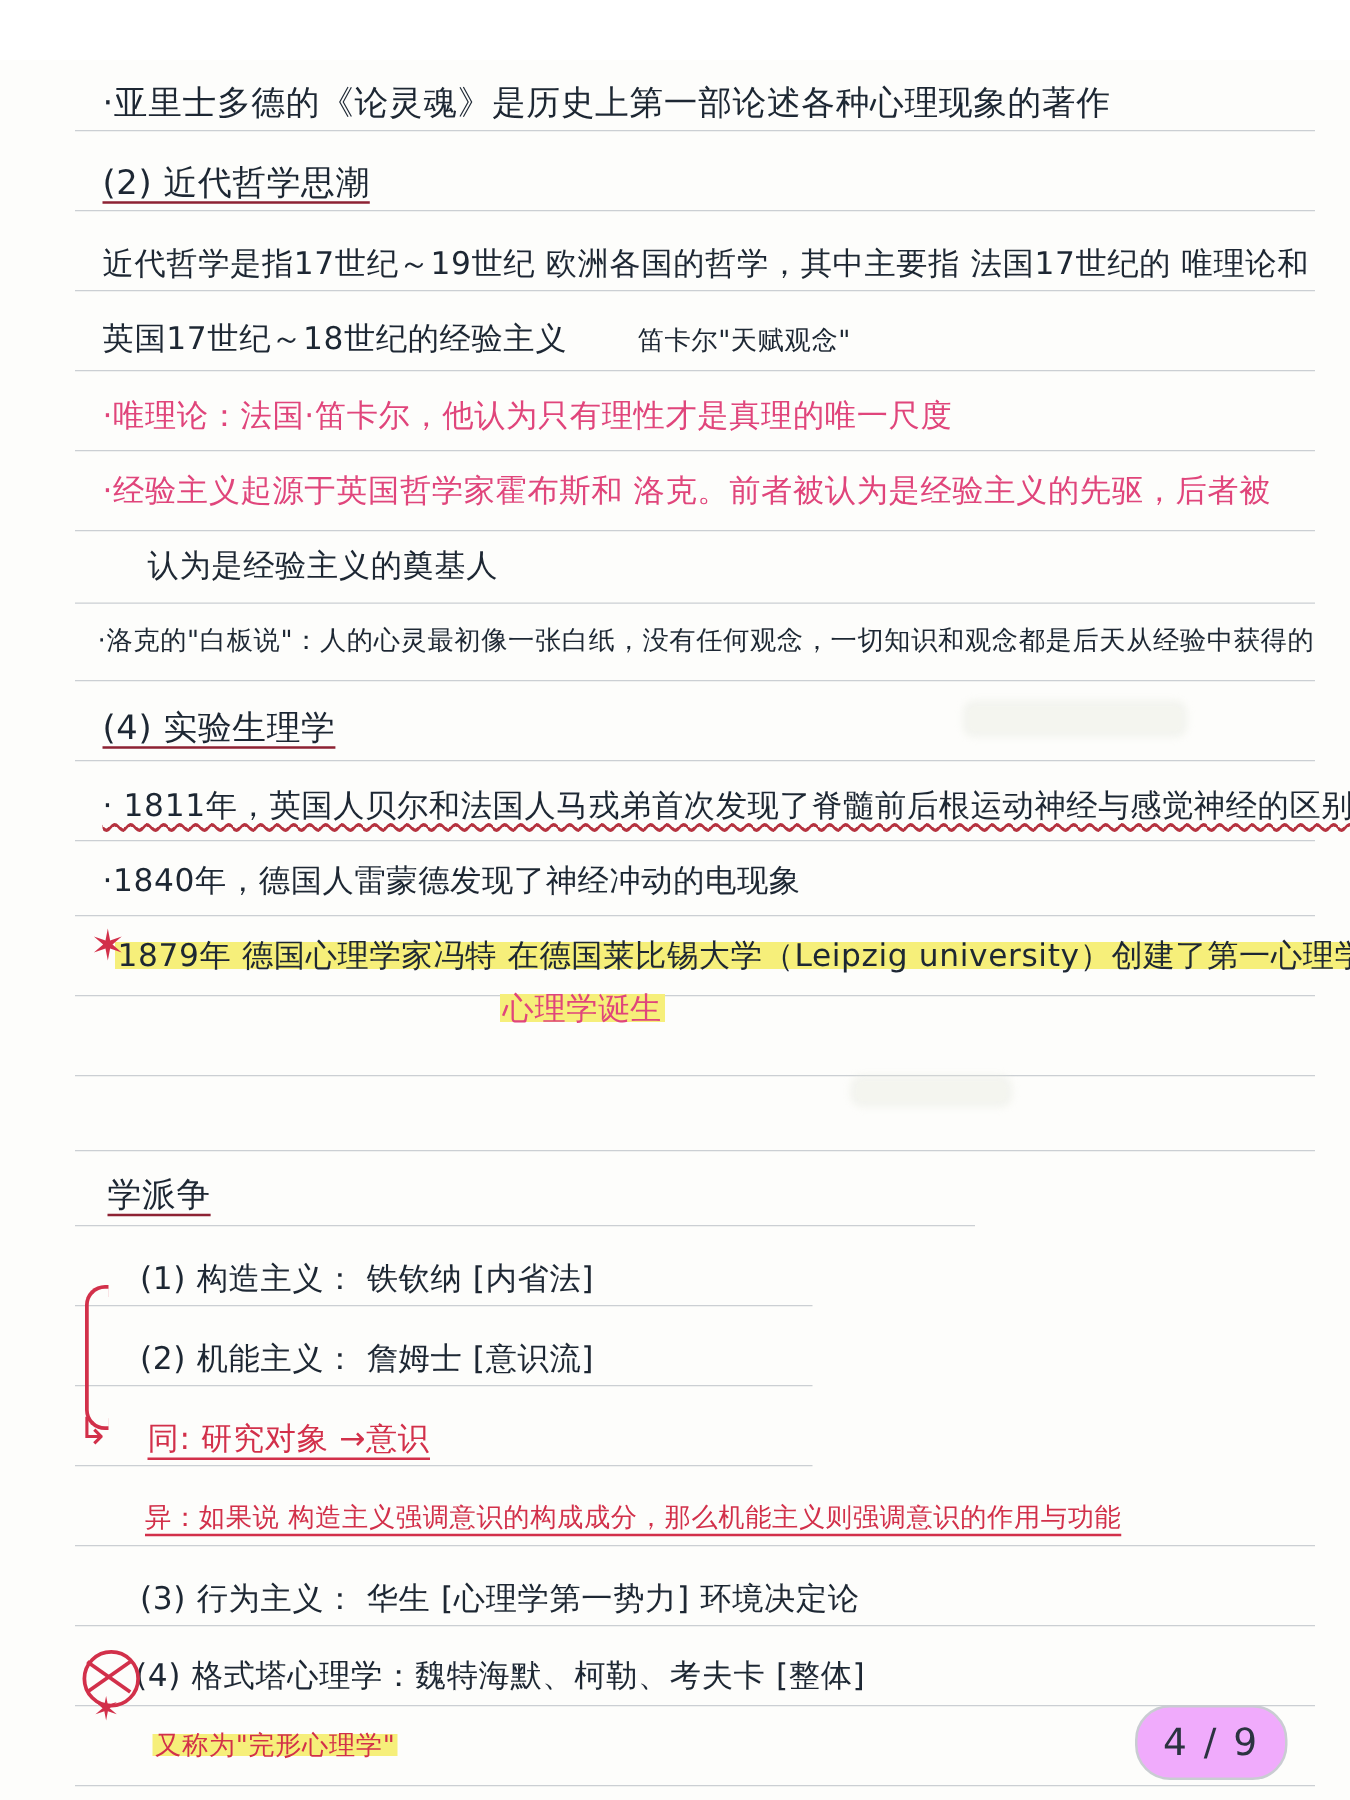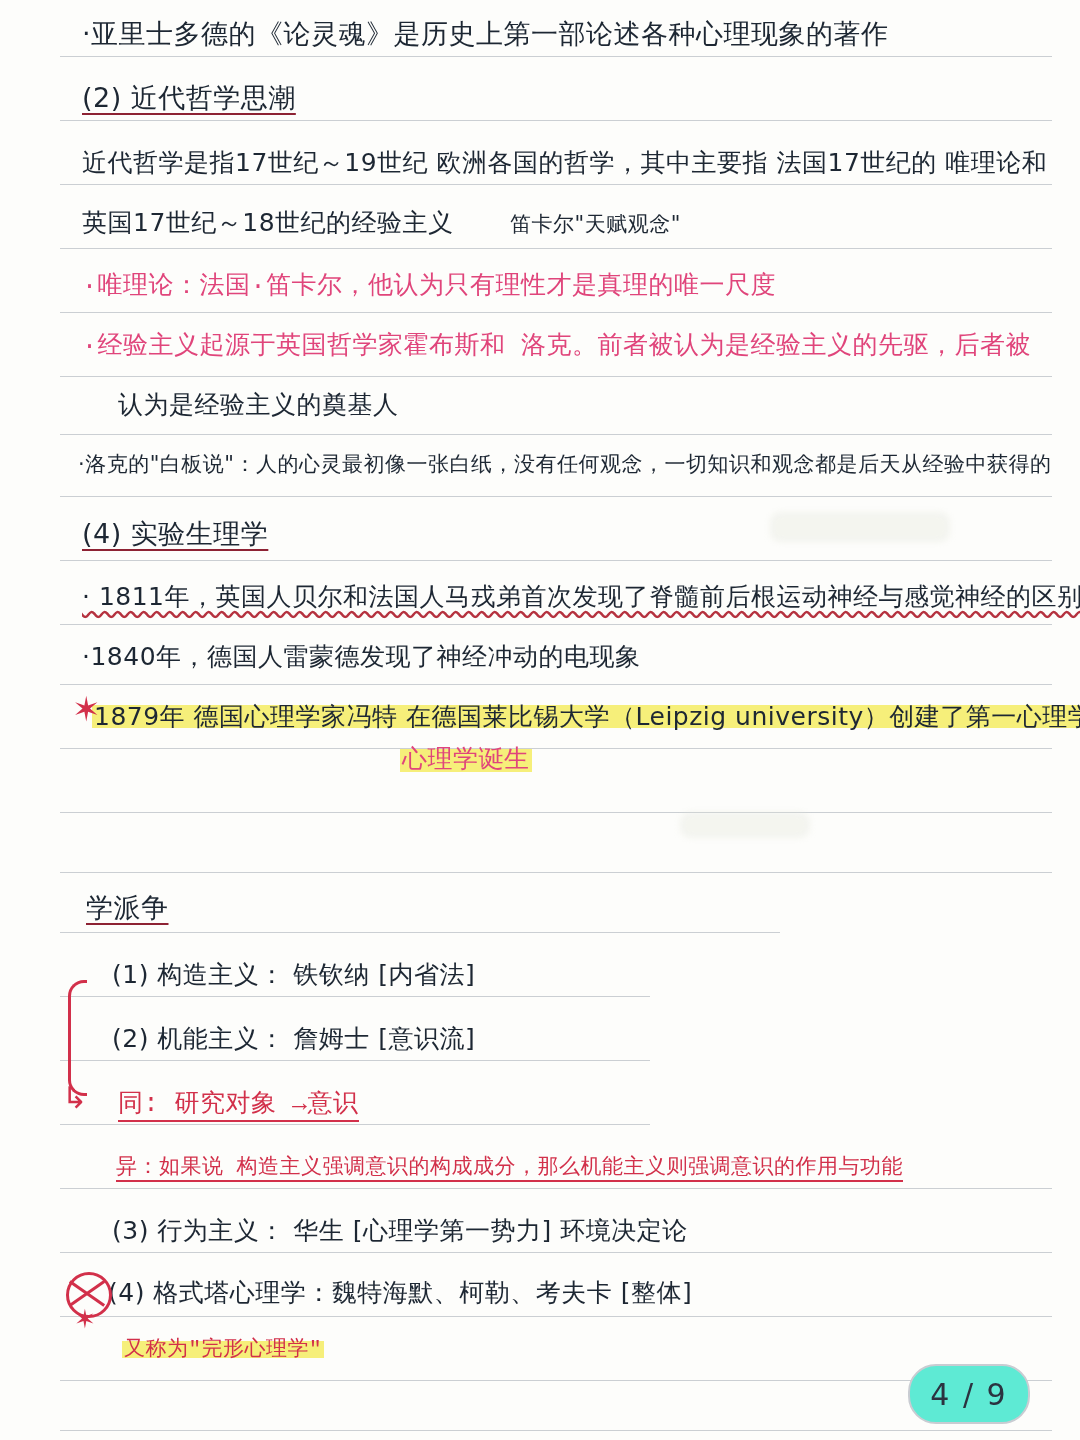--- a/index.html
+++ b/index.html
@@ -11,20 +11,21 @@
     width: 1080px;
     height: 1440px;
     position: relative;
     overflow: hidden;
     font-family: "Liberation Sans", sans-serif;
   }
   .page {
     position: absolute;
     inset: 0;
     background: #fdfdfb;
+    margin-top: 48px;
   }
   
   .rule {
     position: absolute;
     left: 60px;
     right: 28px;
     height: 1px;
     background: #b9bfc6;
     opacity: 0.75;
   }
@@ -41,22 +42,22 @@
 
   
   .ln {
     position: absolute;
     white-space: nowrap;
     font-family: "DejaVu Sans", sans-serif;
     color: #1b2430;
     letter-spacing: 0.5px;
   }
   .ink-black { color: #1d2733; }
-  .ink-red   { color: #d2304a; font-family: Liberation Mono, monospace; }
-  .ink-pink  { color: #e0457b; font-family: Liberation Mono, monospace; }
+  .ink-red   { color: #d2304a; }
+  .ink-pink  { color: #e0457b; }
 
   .sz-lg { font-size: 27px; }
   .sz-md { font-size: 25px; }
   .sz-sm { font-size: 21px; }
   .sz-xs { font-size: 25px; }
 
   .hl-yellow {
     background: linear-gradient(transparent 12%, #f6ef7a 12%, #f6ef7a 88%, transparent 88%);
     padding: 0 2px;
   }
@@ -115,21 +116,21 @@
   .circle-cross:after  { transform: rotate(-35deg); }
 
   .page-number {
     position: absolute;
     right: 50px;
     bottom: 16px;
     width: 118px;
     height: 56px;
     border: 2px solid #c9ccd2;
     border-radius: 28px;
-    background: #5eead4;
+    background: #f0abfc;
     display: flex;
     align-items: center;
     justify-content: center;
     font-size: 30px;
     color: #2b3340;
     font-family: "DejaVu Sans", sans-serif;
     letter-spacing: 2px;
   }
 </style>
 </head>

